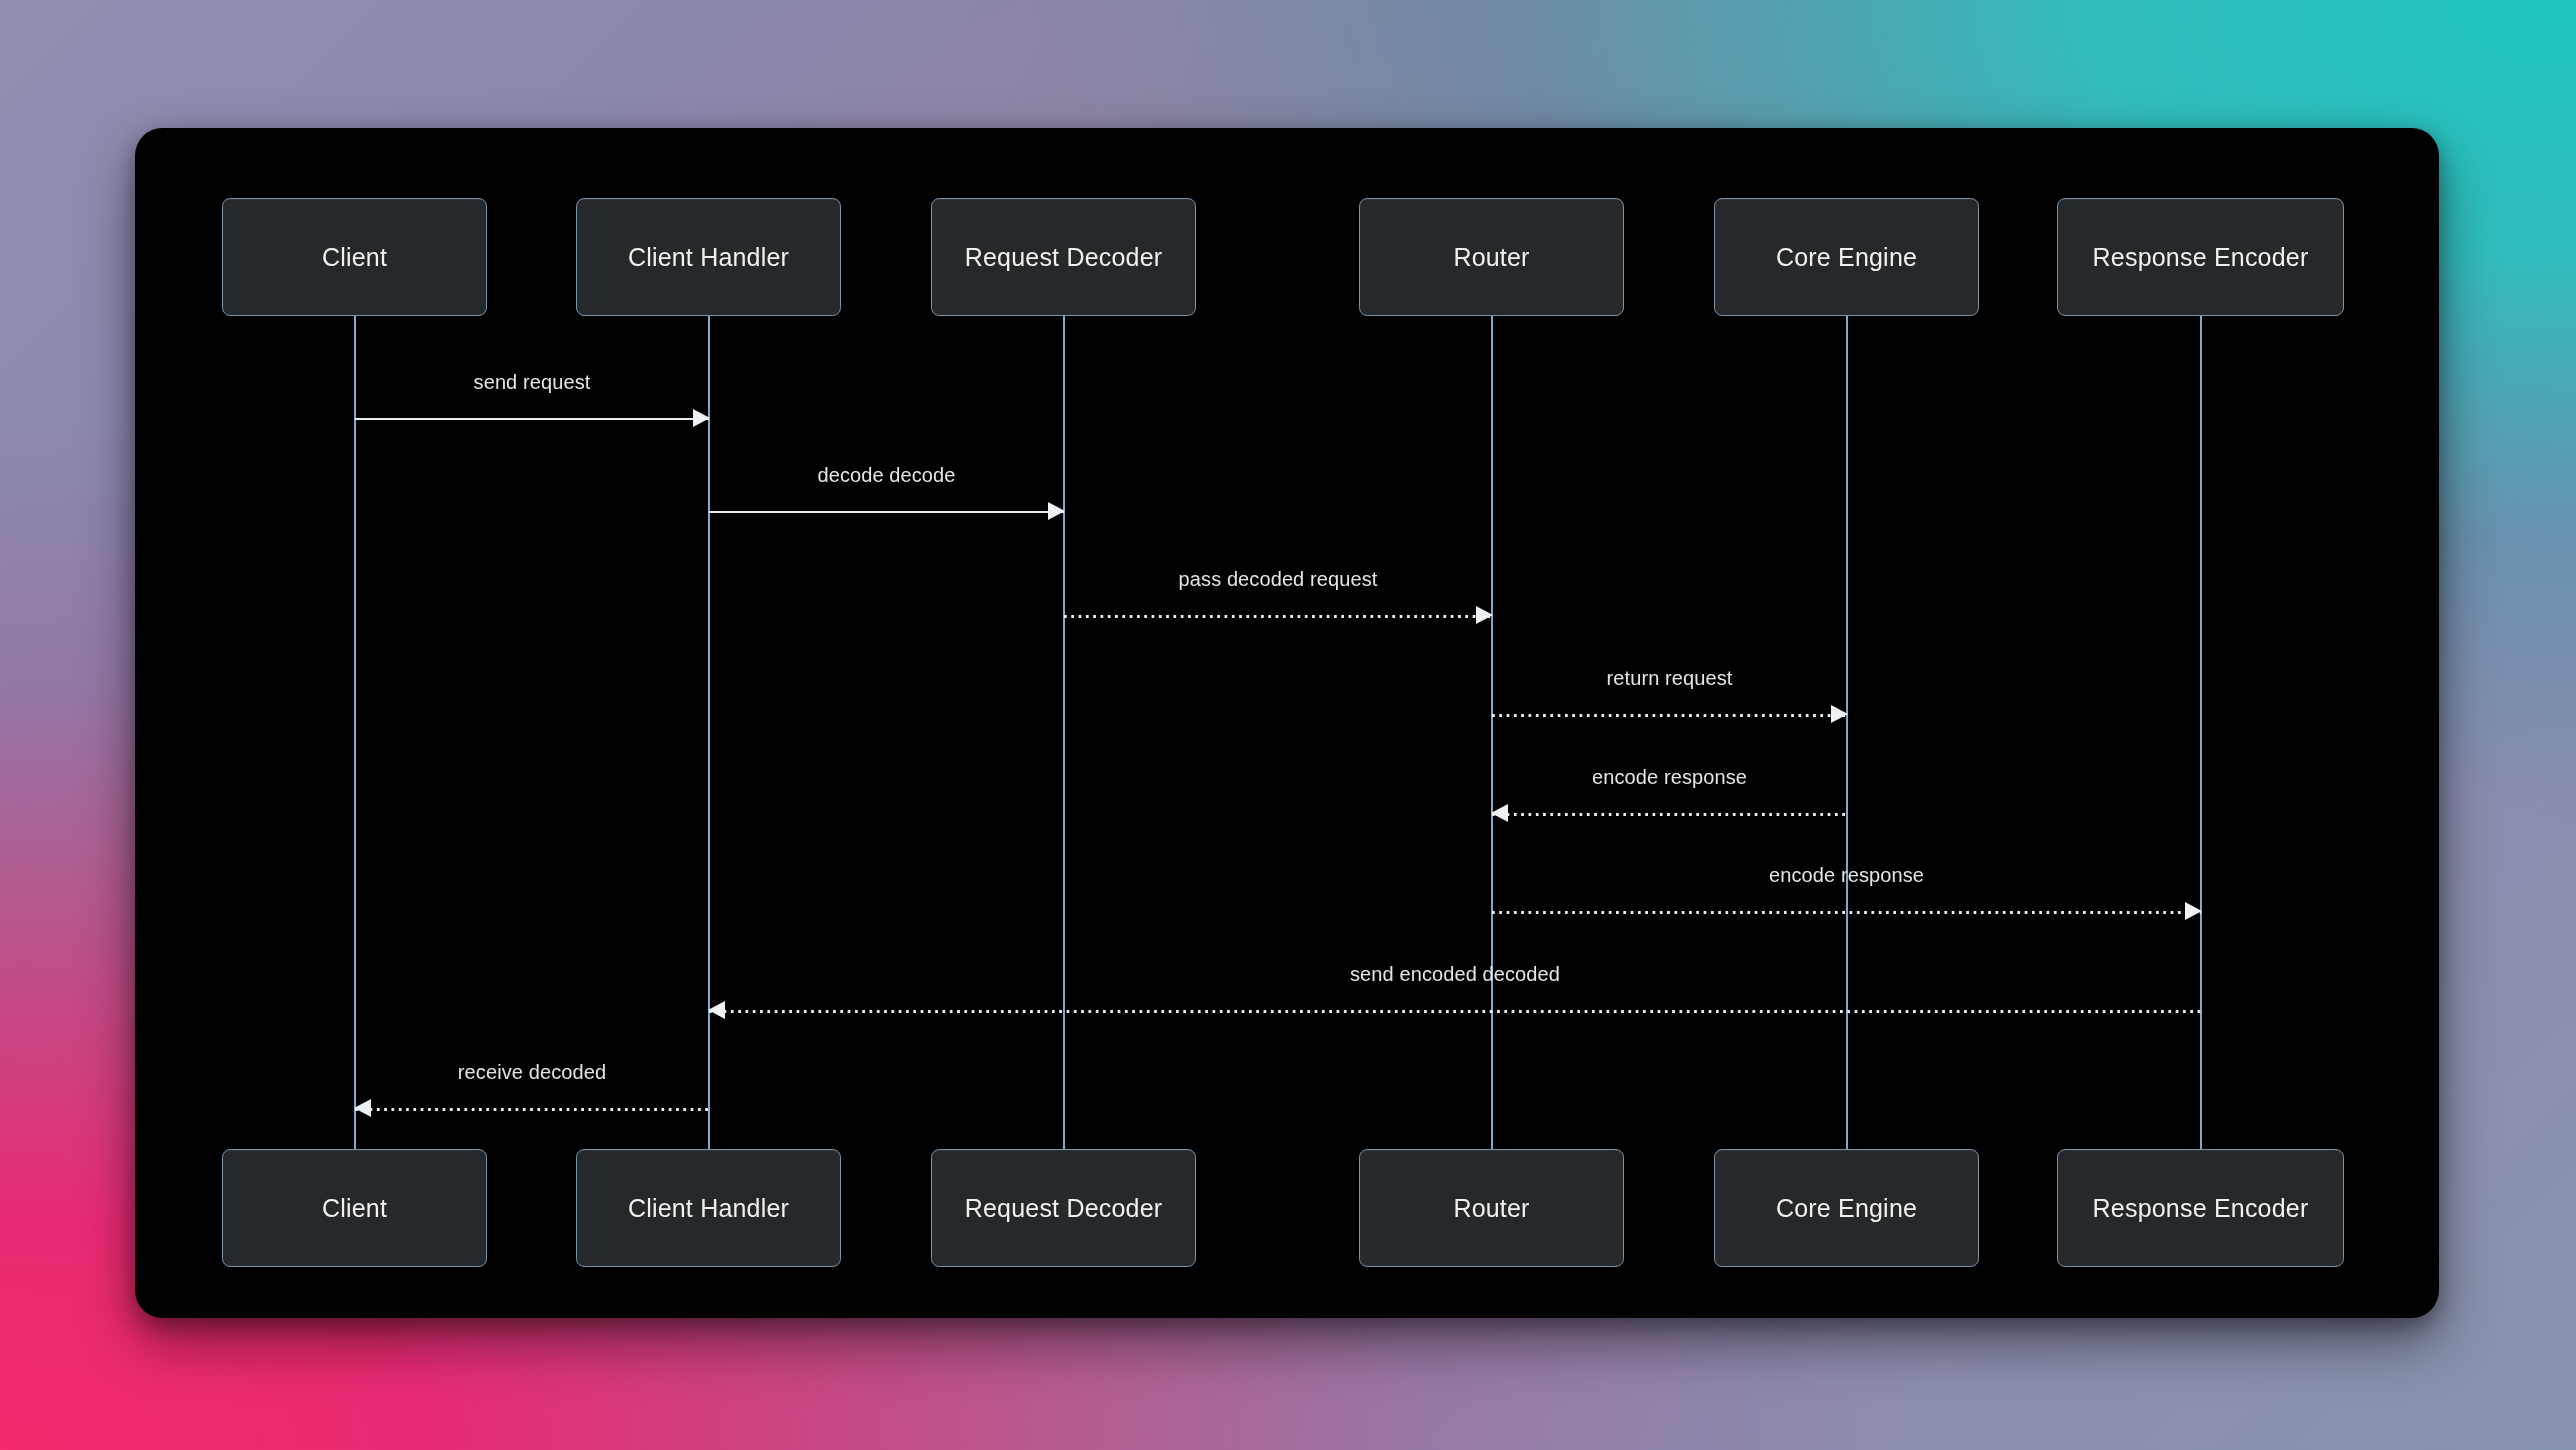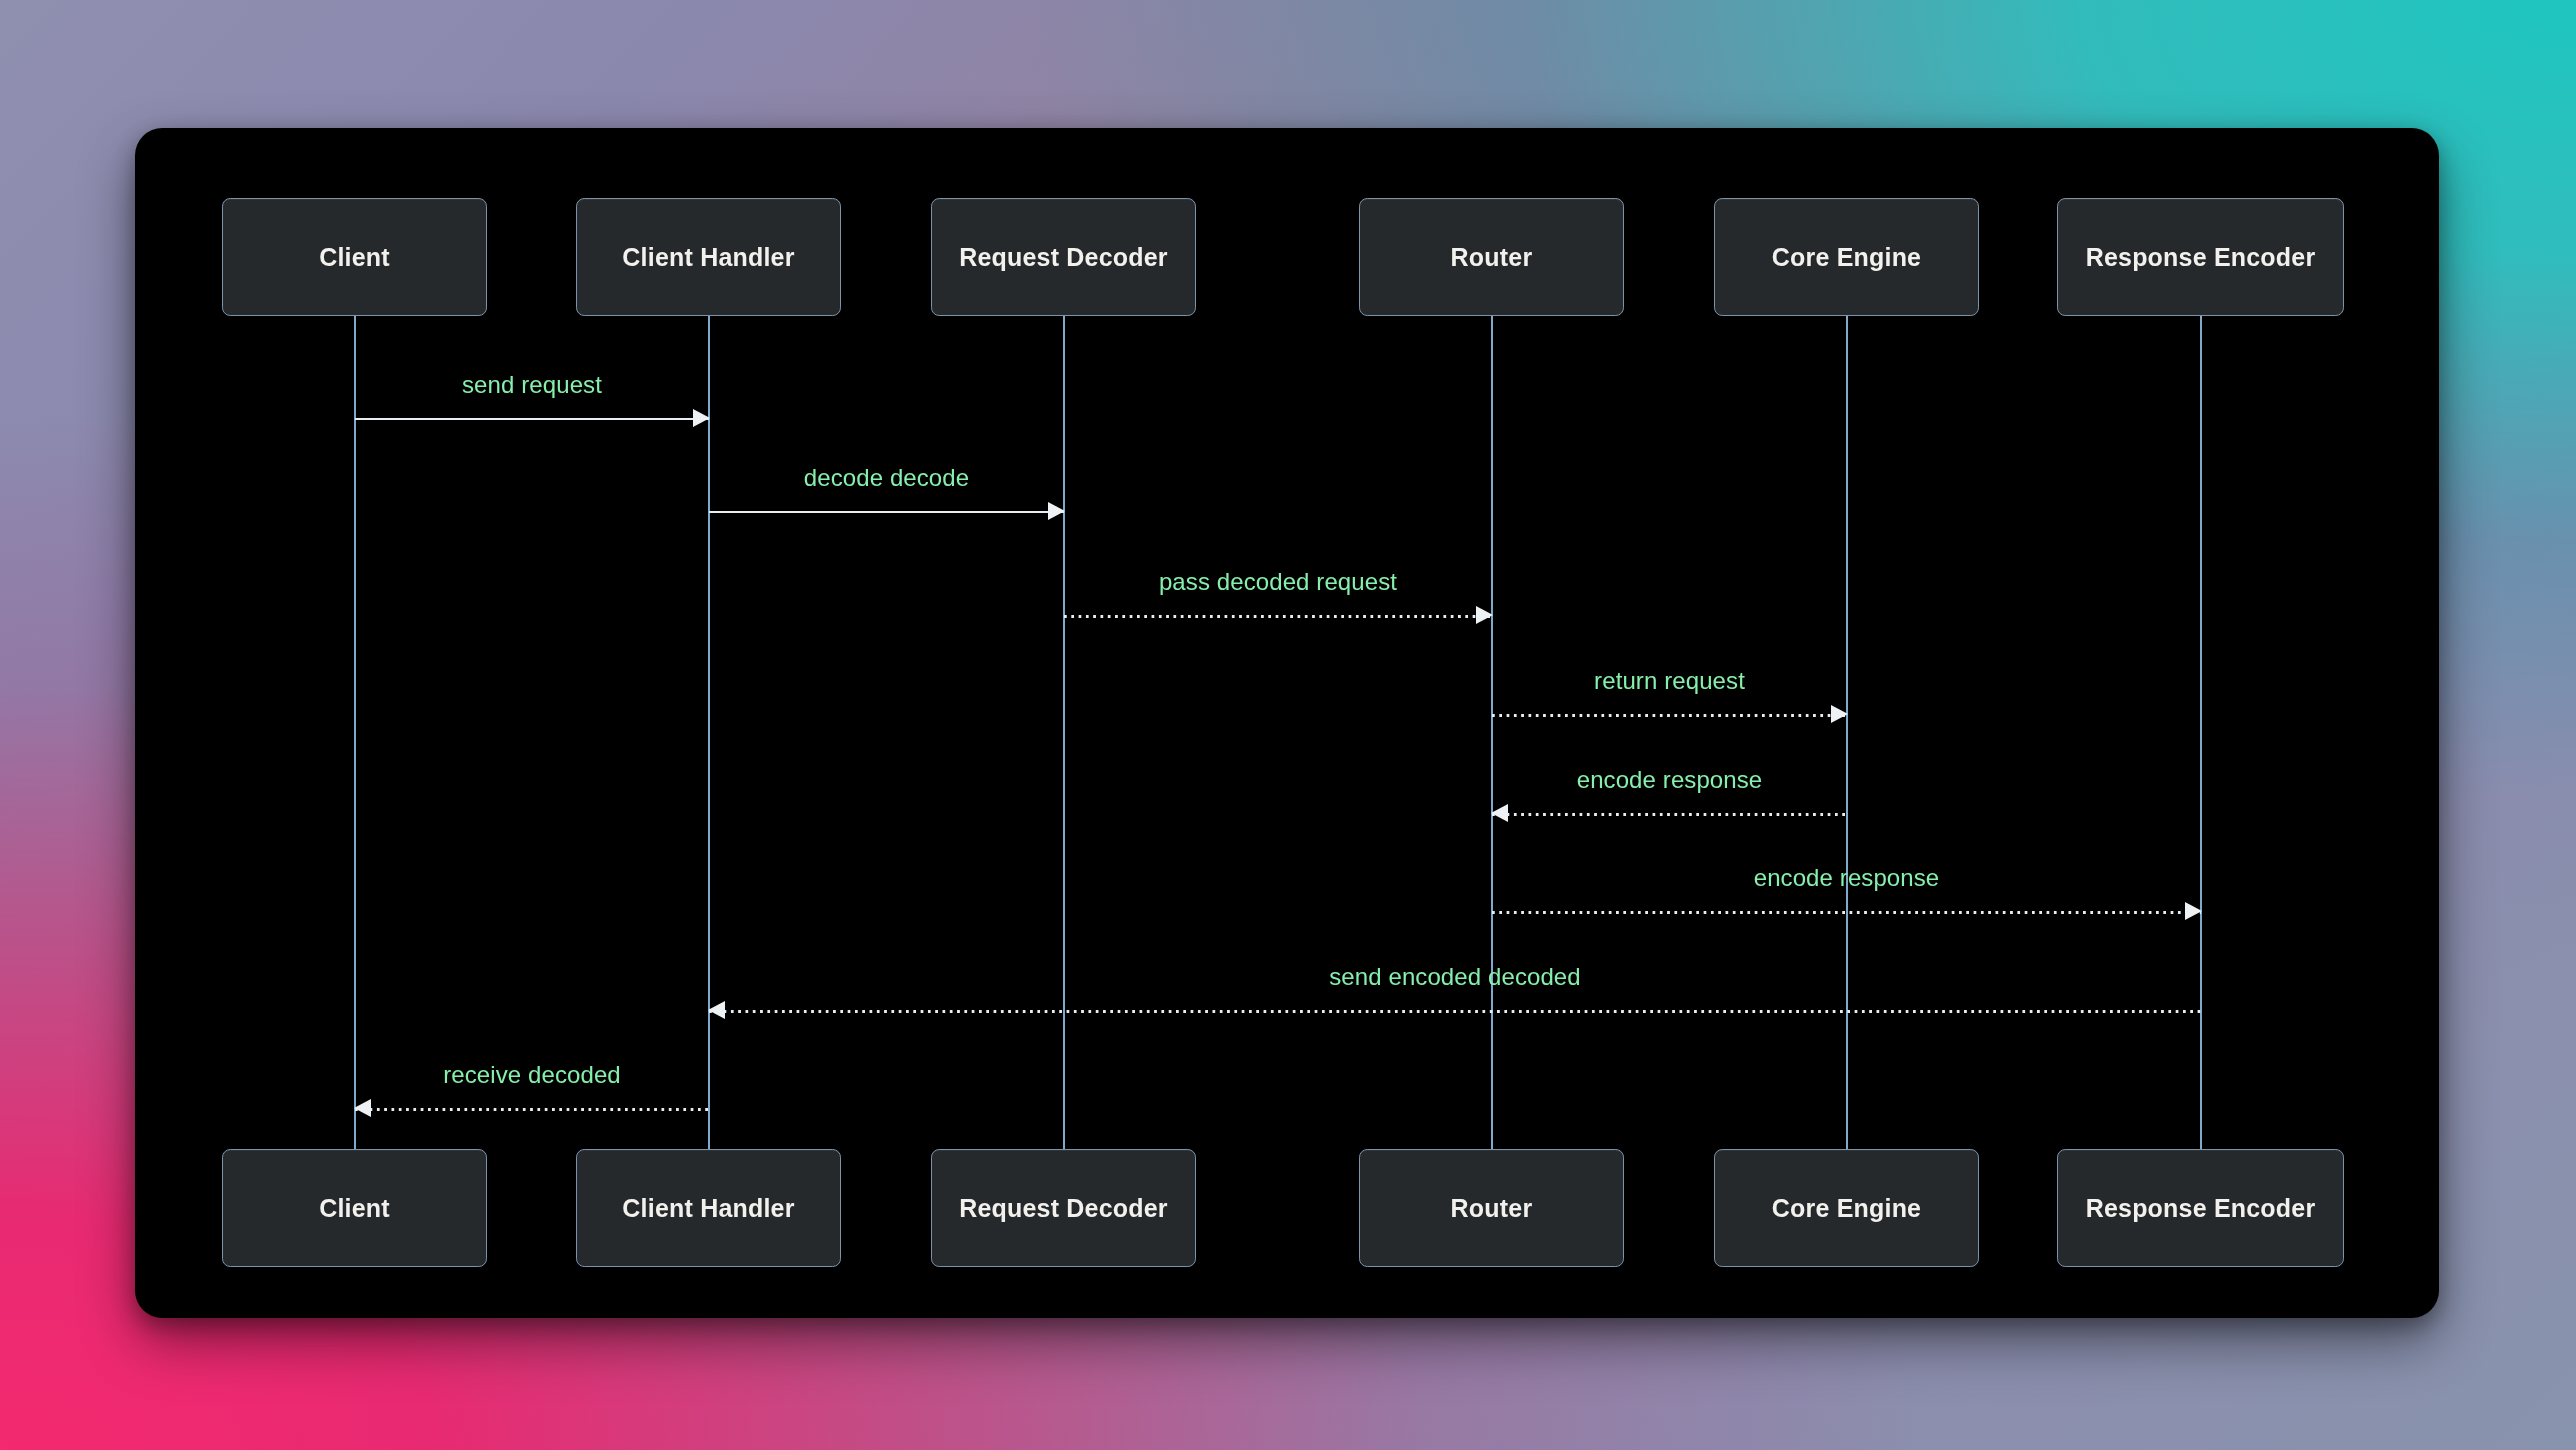--- a/index.html
+++ b/index.html
@@ -40,21 +40,21 @@
     border:1.5px solid #7b93ab;
     border-radius:8.2px;
     display:flex;
     align-items:center;
     justify-content:center;
     box-shadow:inset 0 0.9px 0 rgba(255,255,255,0.05);
   }
   .pbox .plabel {
     color:#f3f1ee;
     font-size:25px;
-    font-weight:700;
+    font-weight:400;
     letter-spacing:0.2px;
     white-space:nowrap;
   }
 
   
   .lifeline {
     position:absolute;
     width:2.2px;
     background:#7fa9cf;
     top:316px;
@@ -96,22 +96,22 @@
   .msg.to-left .head {
     left:-0.9px;
     border-right:17.4px solid #eef2f5;
   }
 
   .msg .mlabel {
     position:absolute;
     left:50%;
     transform:translateX(-50%);
     top:-47px;
-    color:#86efac;
-    font-size:24px;
+    color:#e5e5e5;
+    font-size:20px;
     white-space:nowrap;
     letter-spacing:0.1px;
   }
 </style>
 </head>
 <body>
 
 <div class="card">
   <div class="canvas" id="canvas">
       <div class="lifeline" style="left: 219px; top: 188px; height: 833px;"></div>

